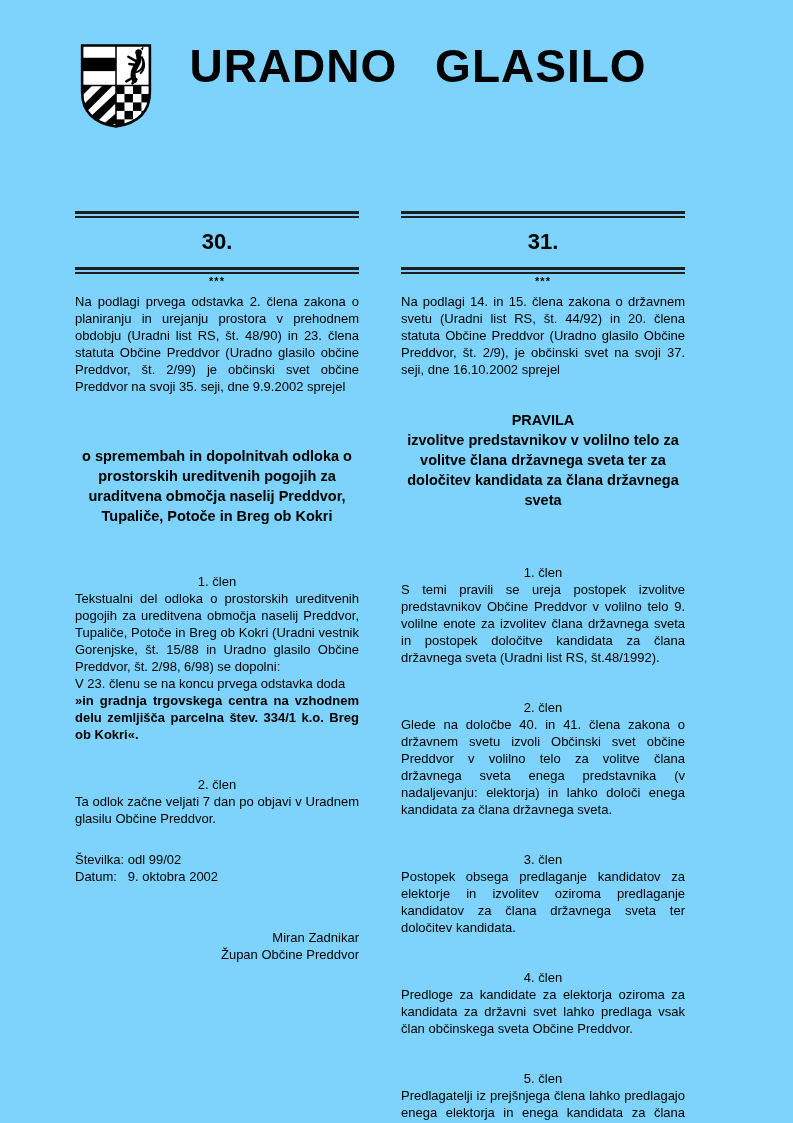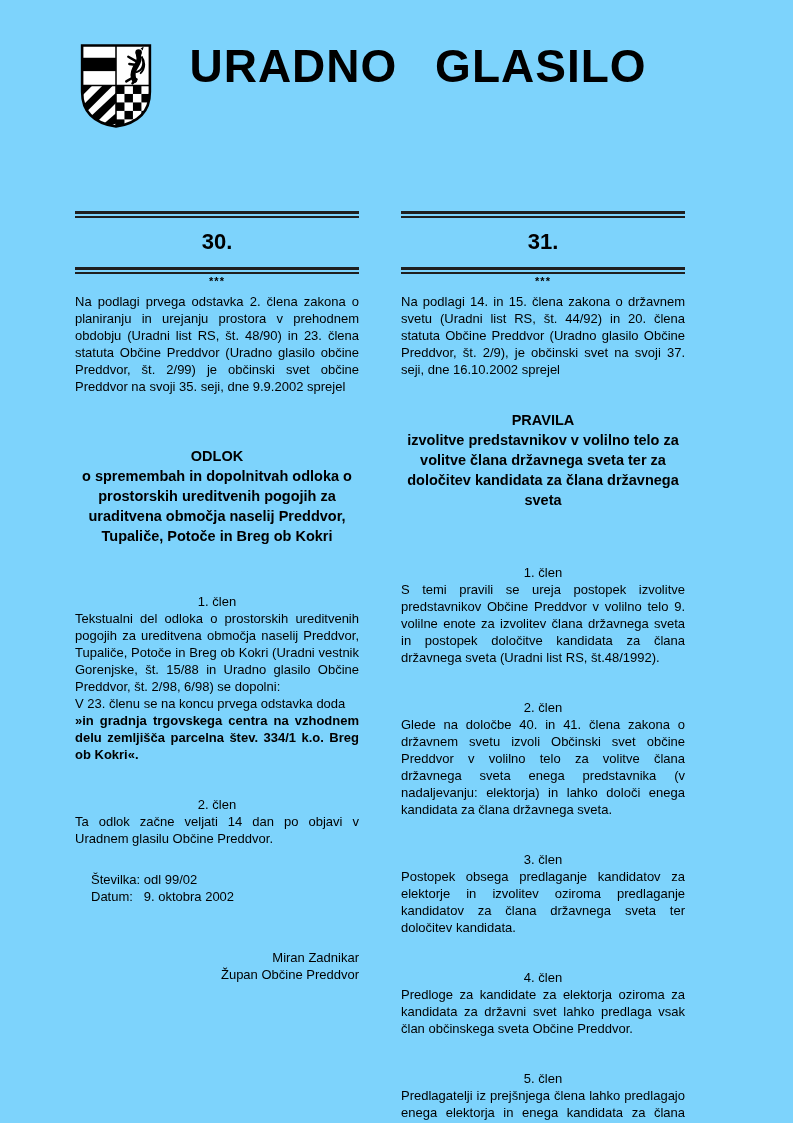--- a/index.html
+++ b/index.html
@@ -59,21 +59,21 @@
     font-weight:bold;text-align:center;
     font-size:14.5px;line-height:20px;
   }
   .mt-title-left{margin-top:51px;}
   .mt-title-right{margin-top:32px;}
   .article{margin-top:33px;}
   .article.first-left{margin-top:47px;}
   .article.first-right{margin-top:54px;}
   .article-heading{text-align:center;margin:0;}
   .bold-text{font-weight:bold;}
-  .ref-block{margin-top:24px;margin-left:16px;}
+  .ref-block{margin-top:24px;}
   .pre{white-space:pre-wrap;}
   .signature{margin-top:44px;text-align:right;}
 </style>
 </head>
 <body>
 
 <div class="page">
 
   <div class="header">
     <div class="crest">
@@ -135,34 +135,33 @@
 
     <div class="col">
       <div class="rule"></div>
       <div class="section-num">30.</div>
       <div class="rule"></div>
       <div class="stars">***</div>
 
       <p class="just">Na podlagi prvega odstavka 2. člena zakona o planiranju in urejanju prostora v prehodnem obdobju (Uradni list RS, št. 48/90) in 23. člena statuta Občine Preddvor (Uradno glasilo občine Preddvor, št. 2/99) je občinski svet občine Preddvor na svoji 35. seji, dne 9.9.2002 sprejel</p>
 
       <div class="doc-title mt-title-left">
-        <div>ODLOK</div>
         <div>o spremembah in dopolnitvah odloka o prostorskih ureditvenih pogojih za uraditvena območja naselij Preddvor, Tupaliče, Potoče in Breg ob Kokri</div>
       </div>
 
       <div class="article first-left">
         <p class="article-heading">1. člen</p>
         <p class="just">Tekstualni del odloka o prostorskih ureditvenih pogojih za ureditvena območja naselij Preddvor, Tupaliče, Potoče in Breg ob Kokri (Uradni vestnik Gorenjske, št. 15/88 in Uradno glasilo Občine Preddvor, št. 2/98, 6/98) se dopolni:</p>
         <p class="just">V 23. členu se na koncu prvega odstavka doda</p>
         <p class="just bold-text">»in gradnja trgovskega centra na vzhodnem delu zemljišča parcelna štev. 334/1 k.o. Breg ob Kokri«.</p>
       </div>
 
       <div class="article">
         <p class="article-heading">2. člen</p>
-        <p class="just">Ta odlok začne veljati 14 dan po objavi v Uradnem glasilu Občine Preddvor.</p>
+        <p class="just">Ta odlok začne veljati 7 dan po objavi v Uradnem glasilu Občine Preddvor.</p>
       </div>
 
       <div class="ref-block">
         <div class="pre">Številka: odl 99/02</div>
         <div class="pre">Datum:   9. oktobra 2002</div>
       </div>
 
       <div class="signature">
         <div>Miran Zadnikar</div>
         <div>Župan Občine Preddvor</div>

